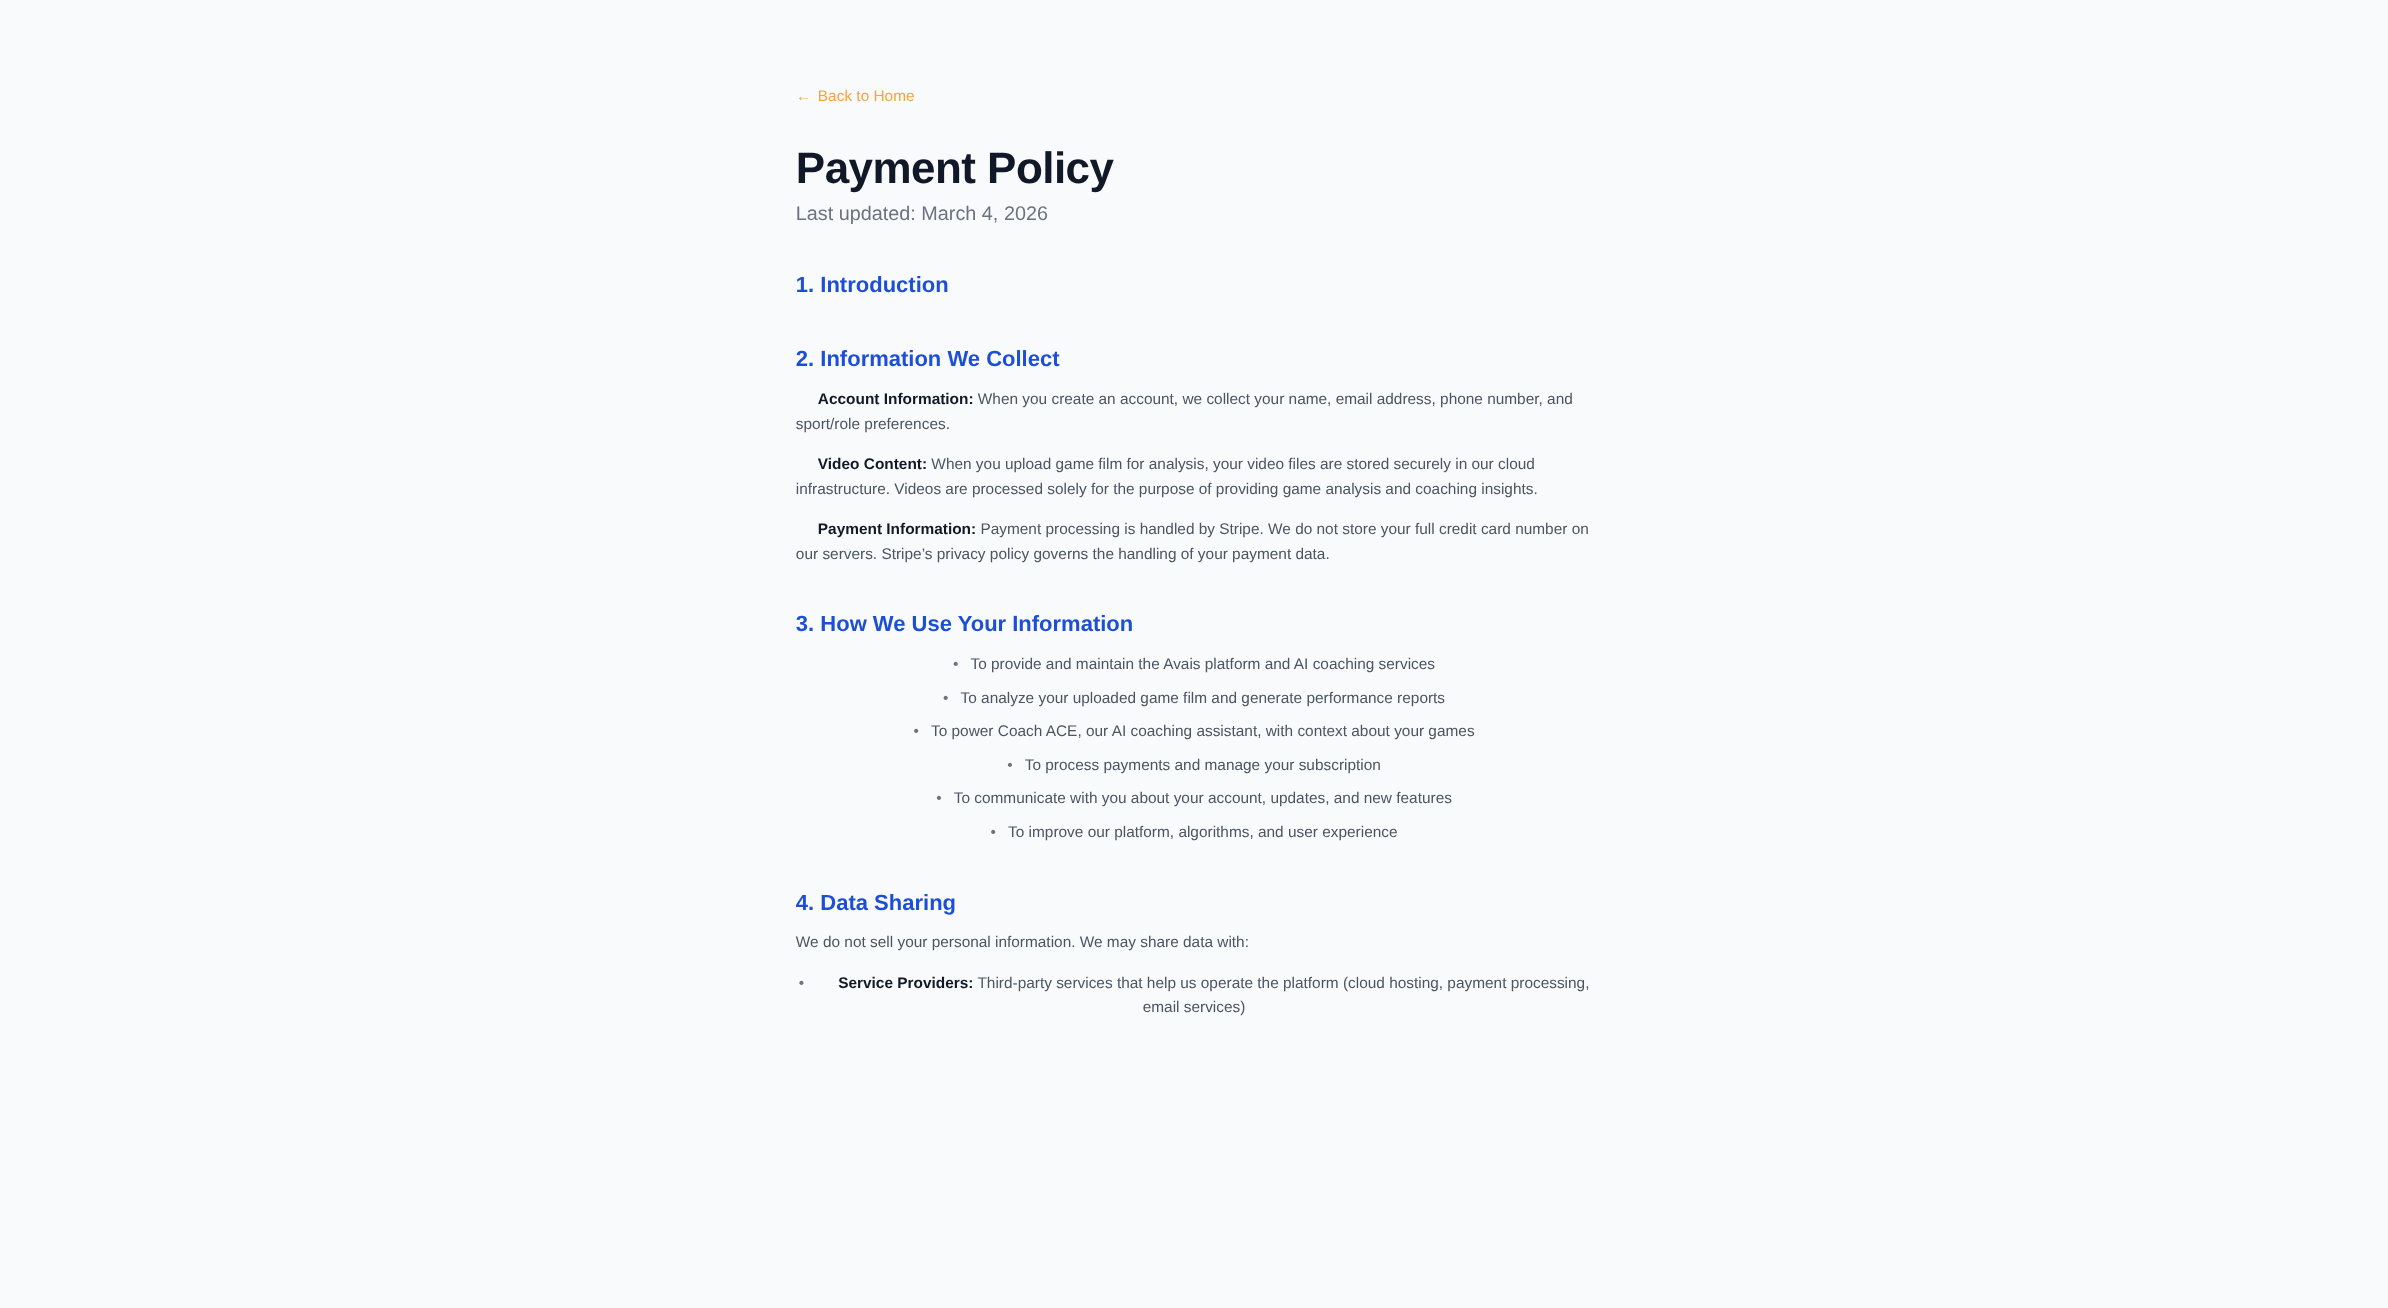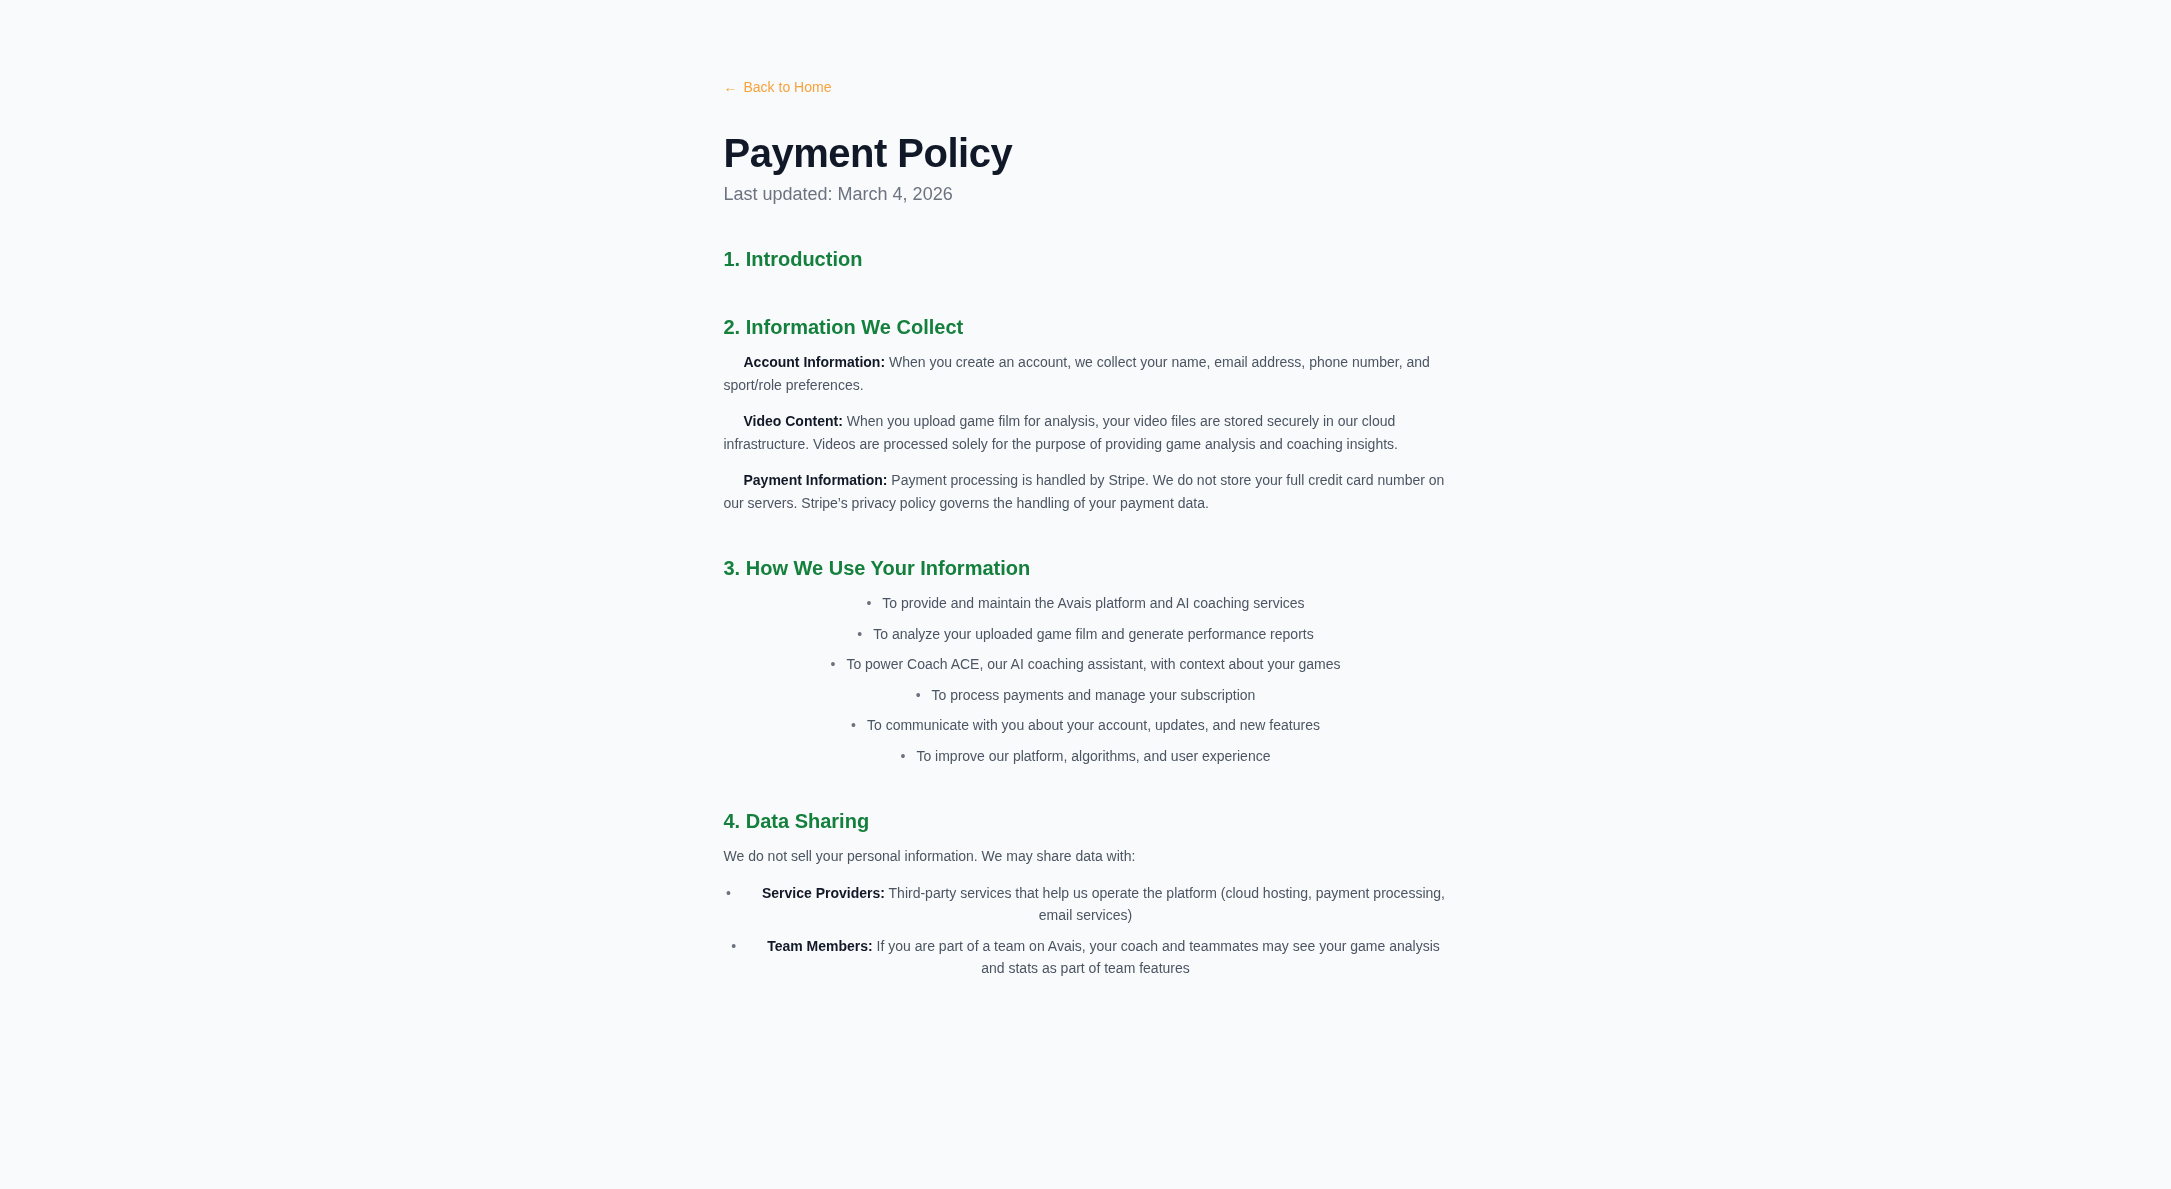--- a/index.html
+++ b/index.html
@@ -47,21 +47,21 @@
     font-size: 18px;
     line-height: 22.5px;
     color: #6b7280;
   }
   .section { margin-top: 40px; }
   h2.section-heading {
     margin: 0 0 10px 0;
     font-size: 20px;
     line-height: 28px;
     font-weight: 700;
-    color: #15803d;
+    color: #1d4ed8;
   }
   p.para {
     margin: 0 0 14px 0;
   }
   p.para:last-child { margin-bottom: 0; }
   .lead {
     font-weight: 700;
     color: #111827;
     margin-left: 20px;
   }
@@ -112,17 +112,16 @@
       <li><span>To communicate with you about your account, updates, and new features</span></li>
       <li><span>To improve our platform, algorithms, and user experience</span></li>
     </ul>
   </div>
 
   <div class="section">
     <h2 class="section-heading">4. Data Sharing</h2>
     <p class="para"><span>We do not sell your personal information. We may share data with:</span></p>
     <ul class="bullet-list">
       <li><strong class="lead">Service Providers:</strong> <span>Third-party services that help us operate the platform (cloud hosting, payment processing, email services)</span></li>
-      <li><strong class="lead">Team Members:</strong> <span>If you are part of a team on Avais, your coach and teammates may see your game analysis and stats as part of team features</span></li>
     </ul>
   </div>
 
 </div>
 
 </body></html>

